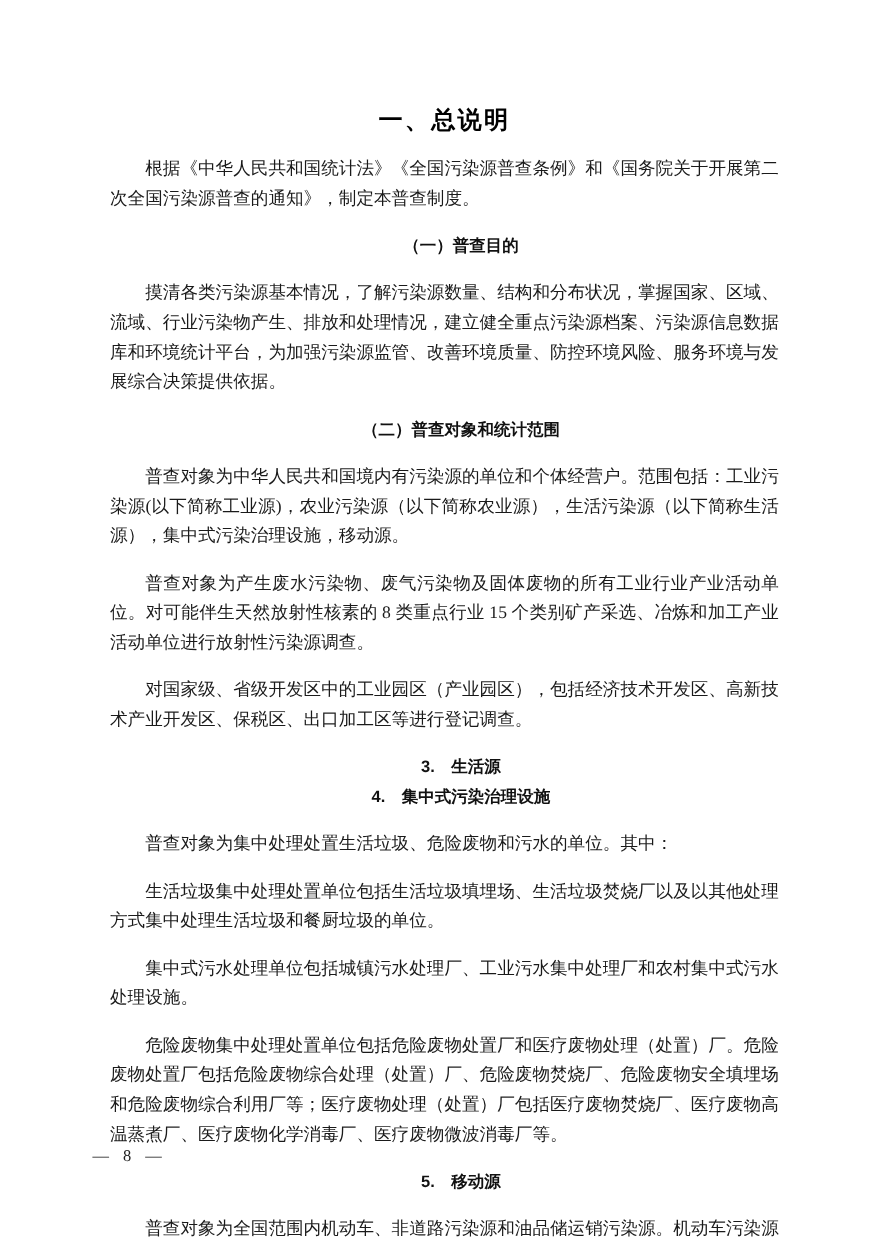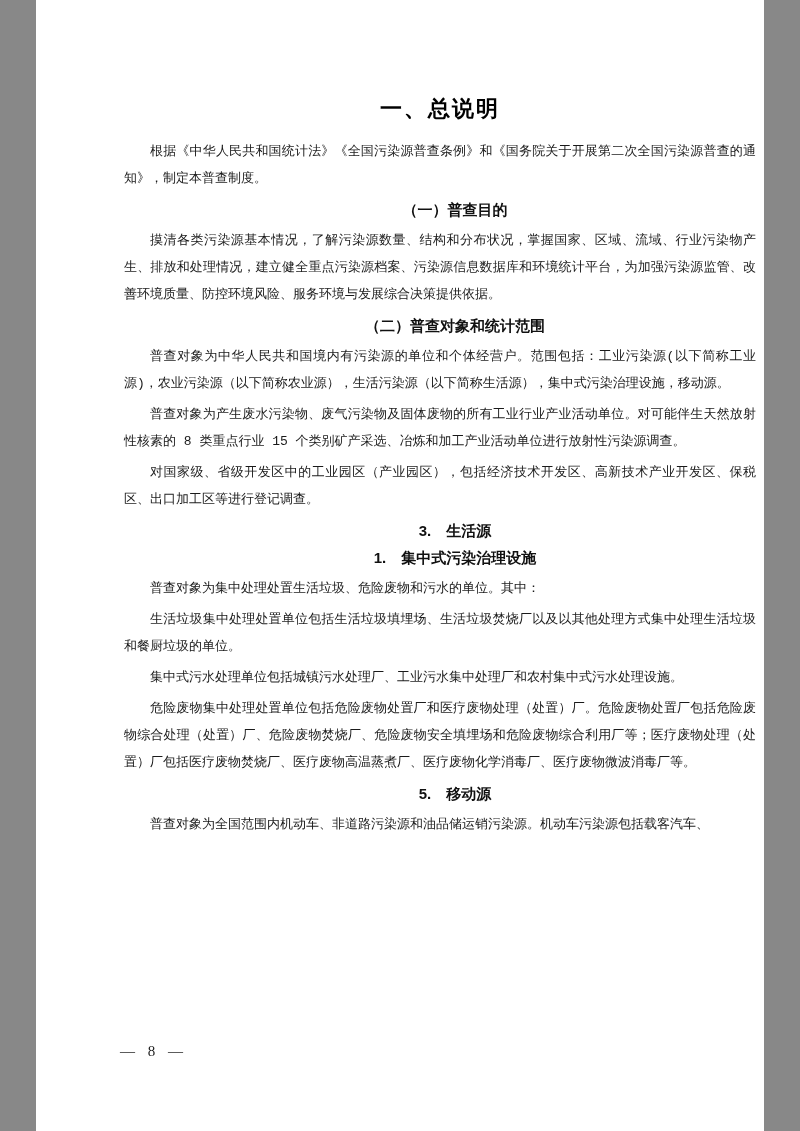--- a/index.html
+++ b/index.html
@@ -1,18 +1,18 @@
 <!DOCTYPE html>
 <html><head>
 <meta charset="utf-8">
 <style>
   html, body { margin: 0; padding: 0; background: #888; }
   .page {
     position: relative;
-    width: 728px;
+    width: 800px;
     height: 1131px;
     margin: 0 auto;
     background: #ffffff;
     font-family: "Liberation Serif", "DejaVu Serif", serif;
     color: #1a1a1a;
     overflow: hidden;
   }
   .content {
     position: absolute;
     left: 84px;
@@ -23,27 +23,26 @@
     margin: 0 0 14px 0;
     text-align: center;
     font-size: 22px;
     font-weight: bold;
     letter-spacing: 2px;
     color: #000;
     font-family: "Liberation Sans", "DejaVu Sans", sans-serif;
     line-height: 30px;
   }
   .para {
-    margin: 4px;
-    font-size: 13px;
+    margin: 16px;
+    font-size: 16px;
     line-height: 27px;
     text-align: justify;
     text-indent: 2em;
     word-break: break-all;
-    font-family: Liberation Mono, monospace;
   }
   .heading {
     margin: 0;
     font-size: 15px;
     line-height: 27px;
     text-align: center;
     text-indent: 2em;
     font-weight: bold;
     color: #111;
     font-family: "Liberation Sans", "DejaVu Sans", sans-serif;
@@ -66,21 +65,21 @@
     <h1 class="doc-title">一、总说明</h1>
     <div id="doc-body">
         <p class="para">根据《中华人民共和国统计法》《全国污染源普查条例》和《国务院关于开展第二次全国污染源普查的通知》，制定本普查制度。</p>
         <p class="heading">（一）普查目的</p>
         <p class="para">摸清各类污染源基本情况，了解污染源数量、结构和分布状况，掌握国家、区域、流域、行业污染物产生、排放和处理情况，建立健全重点污染源档案、污染源信息数据库和环境统计平台，为加强污染源监管、改善环境质量、防控环境风险、服务环境与发展综合决策提供依据。</p>
         <p class="heading">（二）普查对象和统计范围</p>
         <p class="para">普查对象为中华人民共和国境内有污染源的单位和个体经营户。范围包括：工业污染源(以下简称工业源)，农业污染源（以下简称农业源），生活污染源（以下简称生活源），集中式污染治理设施，移动源。</p>
         <p class="para">普查对象为产生废水污染物、废气污染物及固体废物的所有工业行业产业活动单位。对可能伴生天然放射性核素的 8 类重点行业 15 个类别矿产采选、冶炼和加工产业活动单位进行放射性污染源调查。</p>
         <p class="para">对国家级、省级开发区中的工业园区（产业园区），包括经济技术开发区、高新技术产业开发区、保税区、出口加工区等进行登记调查。</p>
         <p class="heading">3.　生活源</p>
-        <p class="heading">1.　集中式污染治理设施</p>
+        <p class="heading">4.　集中式污染治理设施</p>
         <p class="para">普查对象为集中处理处置生活垃圾、危险废物和污水的单位。其中：</p>
         <p class="para">生活垃圾集中处理处置单位包括生活垃圾填埋场、生活垃圾焚烧厂以及以其他处理方式集中处理生活垃圾和餐厨垃圾的单位。</p>
         <p class="para">集中式污水处理单位包括城镇污水处理厂、工业污水集中处理厂和农村集中式污水处理设施。</p>
         <p class="para">危险废物集中处理处置单位包括危险废物处置厂和医疗废物处理（处置）厂。危险废物处置厂包括危险废物综合处理（处置）厂、危险废物焚烧厂、危险废物安全填埋场和危险废物综合利用厂等；医疗废物处理（处置）厂包括医疗废物焚烧厂、医疗废物高温蒸煮厂、医疗废物化学消毒厂、医疗废物微波消毒厂等。</p>
         <p class="heading">5.　移动源</p>
         <p class="para">普查对象为全国范围内机动车、非道路污染源和油品储运销污染源。机动车污染源包括载客汽车、</p>
       </div>
   </div>
   <div class="footer">— 8 —</div>
 </div>

